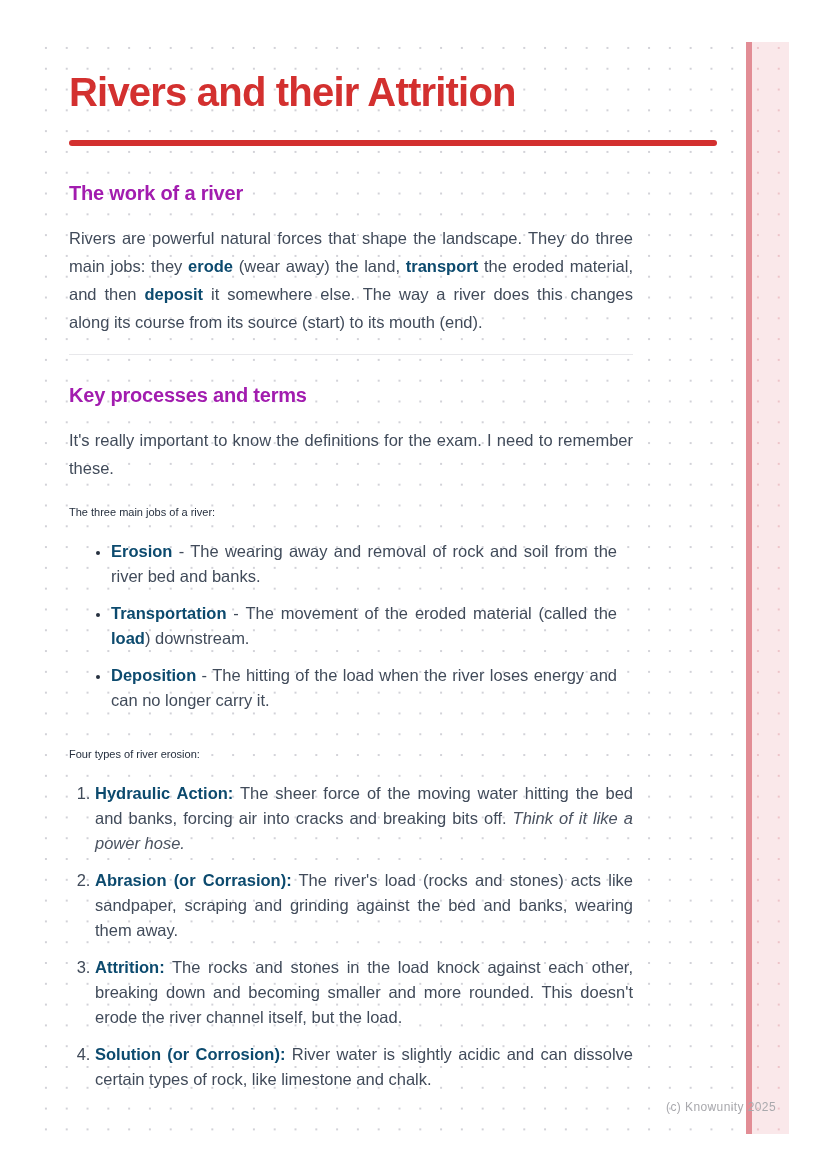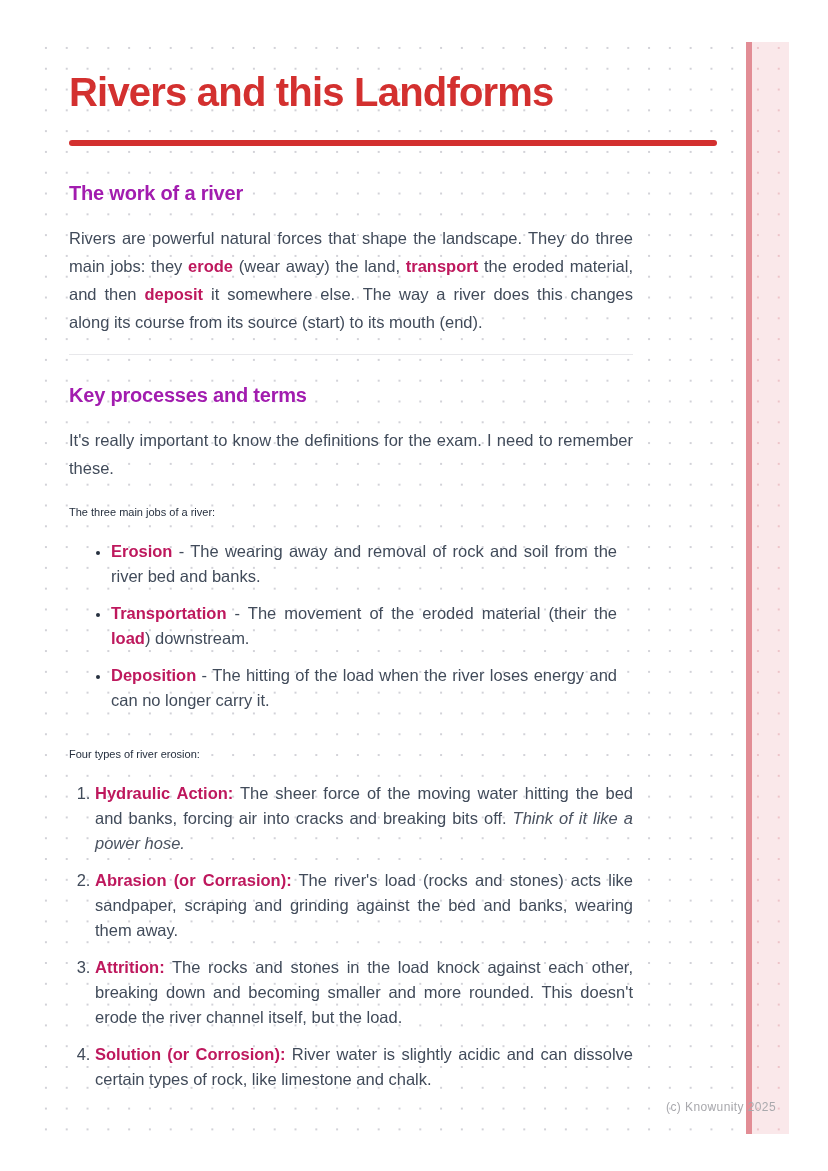--- a/index.html
+++ b/index.html
@@ -53,54 +53,54 @@
   ul.bullets{margin:15px 16px 0;padding:0 0 0 26px;list-style:disc;}
   ol.numbers{margin:15px 0 0;padding:0 0 0 26px;list-style:decimal;}
   ul.bullets li,ol.numbers li{
     font-size:16.5px;line-height:25px;color:#414b5a;
     text-align:justify;margin:0 0 12px;
   }
   ul.bullets li:last-child,ol.numbers li:last-child{margin-bottom:0;}
   ul.bullets li::marker{color:#26303f;font-size:14px;}
   ol.numbers li::marker{color:#414b5a;}
 
-  .rb{font-weight:700;color:#be185d;}
+  .rb{font-weight:700;color:#0c4a6e;}
   .ri{font-style:italic;color:#4a5260;}
 
   .watermark{
     position:absolute;right:52px;top:1100px;z-index:5;
     font-size:12px;color:#a9a9ad;letter-spacing:0.4px;
   }
 </style>
 </head>
 <body>
 
 <div class="page">
 
   <div class="dot-field"></div>
   <div class="stripe-line"></div>
   <div class="stripe-band"></div>
 
   <main class="content">
 
-    <h1 class="doc-title">Rivers and this Landforms</h1>
+    <h1 class="doc-title">Rivers and their Attrition</h1>
     <div class="title-rule"></div>
 
     <h2 class="sec sec-work">The work of a river</h2>
     <p class="body"><span>Rivers are powerful natural forces that shape the landscape. They do three main jobs: they </span><span class="rb">erode</span><span> (wear away) the land, </span><span class="rb">transport</span><span> the eroded material, and then </span><span class="rb">deposit</span><span> it somewhere else. The way a river does this changes along its course from its source (start) to its mouth (end).</span></p>
 
     <hr class="divider">
 
     <h2 class="sec sec-key">Key processes and terms</h2>
     <p class="body"><span>It's really important to know the definitions for the exam. I need to remember these.</span></p>
 
     <p class="lead">The three main jobs of a river:</p>
     <ul class="bullets">
       <li><span class="rb">Erosion</span><span> - The wearing away and removal of rock and soil from the river bed and banks.</span></li>
-      <li><span class="rb">Transportation</span><span> - The movement of the eroded material (their the </span><span class="rb">load</span><span>) downstream.</span></li>
+      <li><span class="rb">Transportation</span><span> - The movement of the eroded material (called the </span><span class="rb">load</span><span>) downstream.</span></li>
       <li><span class="rb">Deposition</span><span> - The hitting of the load when the river loses energy and can no longer carry it.</span></li>
     </ul>
 
     <p class="lead lead-erosion">Four types of river erosion:</p>
     <ol class="numbers">
       <li><span class="rb">Hydraulic Action:</span><span> The sheer force of the moving water hitting the bed and banks, forcing air into cracks and breaking bits off. </span><span class="ri">Think of it like a power hose.</span></li>
       <li><span class="rb">Abrasion (or Corrasion):</span><span> The river's load (rocks and stones) acts like sandpaper, scraping and grinding against the bed and banks, wearing them away.</span></li>
       <li><span class="rb">Attrition:</span><span> The rocks and stones in the load knock against each other, breaking down and becoming smaller and more rounded. This doesn't erode the river channel itself, but the load.</span></li>
       <li><span class="rb">Solution (or Corrosion):</span><span> River water is slightly acidic and can dissolve certain types of rock, like limestone and chalk.</span></li>
     </ol>

